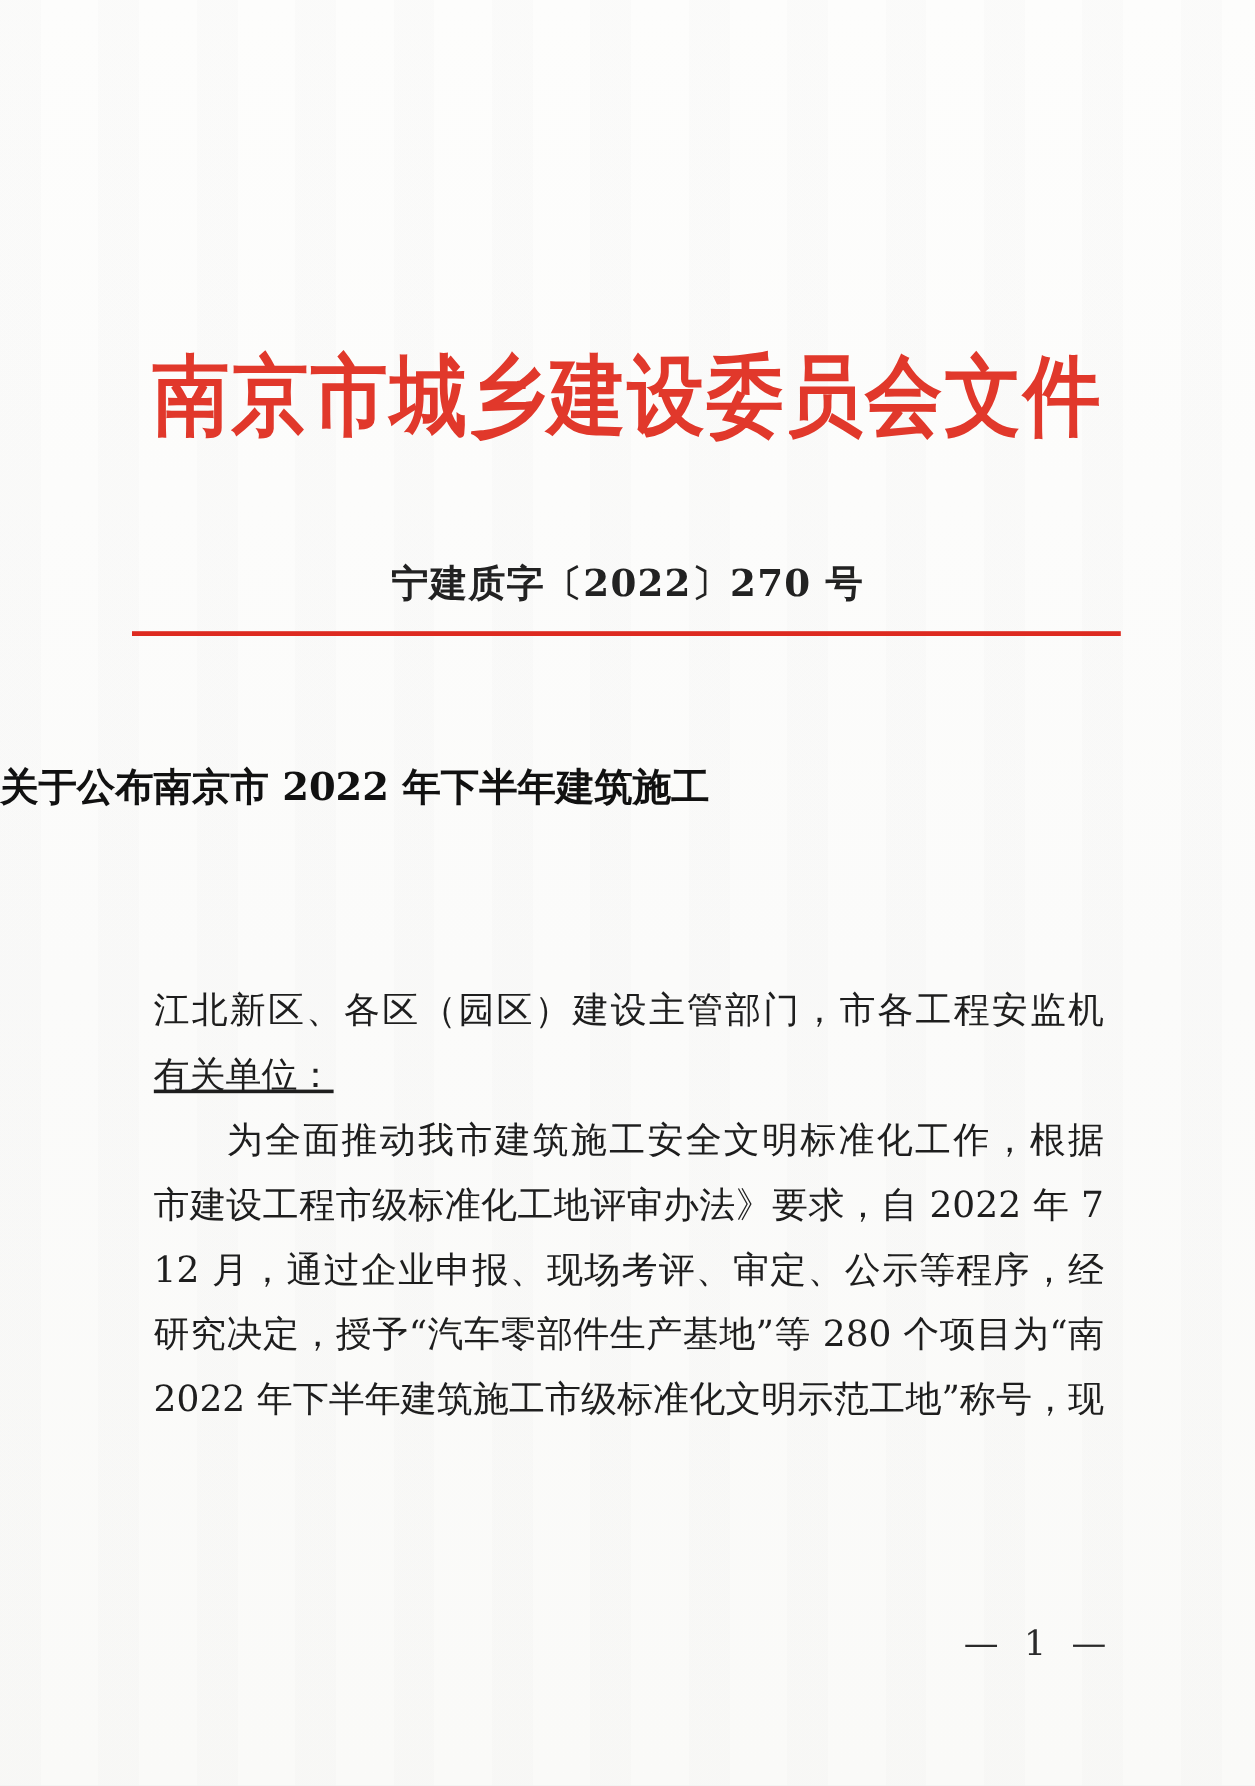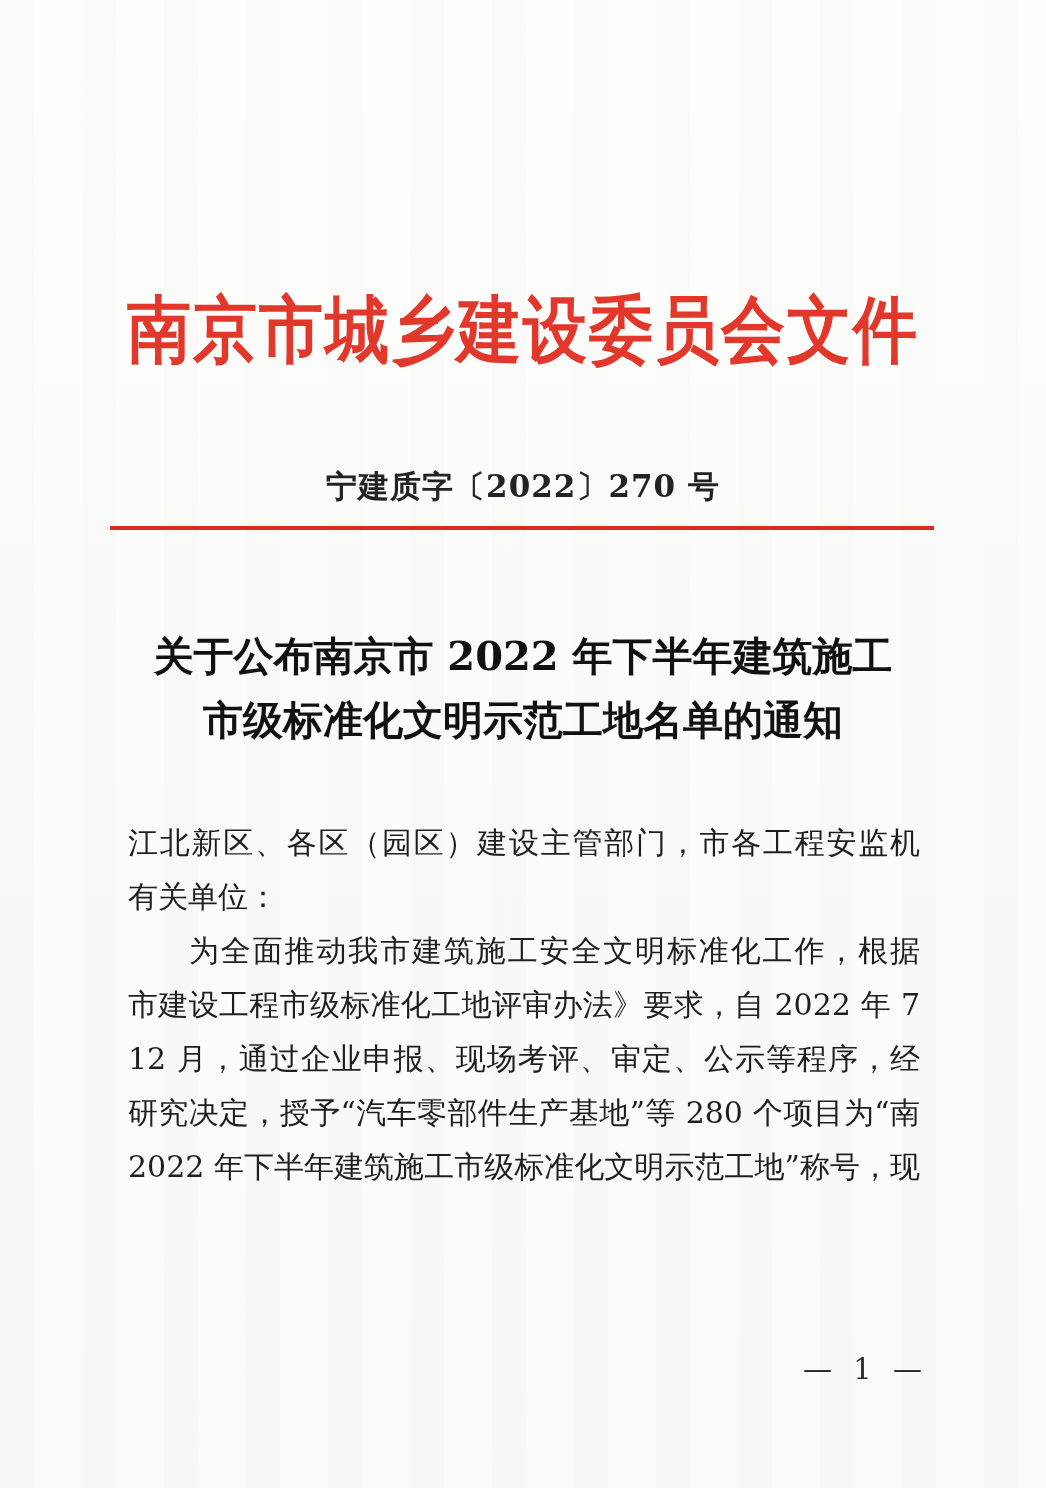--- a/index.html
+++ b/index.html
@@ -58,22 +58,21 @@
     height: 4px;
     background: #dd2a20;
   }
 
   
   .doc-title {
     position: absolute;
     top: 624px;
     left: 0;
     width: 100%;
-    text-align: center;
-    font-size: 40px;
+    font-size: 32px;
     font-weight: bold;
     color: #111;
     line-height: 64px;
   }
   .doc-title .title-line { display: block; white-space: nowrap; }
 
   
   .body-text {
     position: absolute;
     top: 816px;
@@ -88,20 +87,21 @@
     text-align: justify;
     text-align-last: justify;
     -moz-text-align-last: justify;
     text-justify: inter-character;
     white-space: normal;
     overflow: hidden;
   }
   .body-line.plain {
     text-align: center;
     text-align-last: left;
+    text-decoration: underline;
     -moz-text-align-last: left;
   }
   .body-line.indent { text-indent: 61px; }
 
   
   .page-number {
     position: absolute;
     top: 1352px;
     right: 118px;
     font-size: 29px;
@@ -115,21 +115,20 @@
 <div class="page">
 
   <div class="red-header">南京市城乡建设委员会文件</div>
 
   <div class="doc-number">宁建质字〔2022〕270 号</div>
 
   <div class="red-line"></div>
 
   <h1 class="doc-title">
     <span class="title-line">关于公布南京市 2022 年下半年建筑施工</span>
-    <span class="title-line">市级标准化文明示范工地名单的通知</span>
   </h1>
 
   <div class="body-text">
     <div class="body-line">江北新区、各区（园区）建设主管部门，市各工程安监机构，各</div>
     <div class="body-line plain">有关单位：</div>
     <div class="body-line indent">为全面推动我市建筑施工安全文明标准化工作，根据《南京</div>
     <div class="body-line">市建设工程市级标准化工地评审办法》要求，自 2022 年 7 月至</div>
     <div class="body-line">12 月，通过企业申报、现场考评、审定、公示等程序，经市建委</div>
     <div class="body-line">研究决定，授予“汽车零部件生产基地”等 280 个项目为“南京市</div>
     <div class="body-line">2022 年下半年建筑施工市级标准化文明示范工地”称号，现予以</div>

